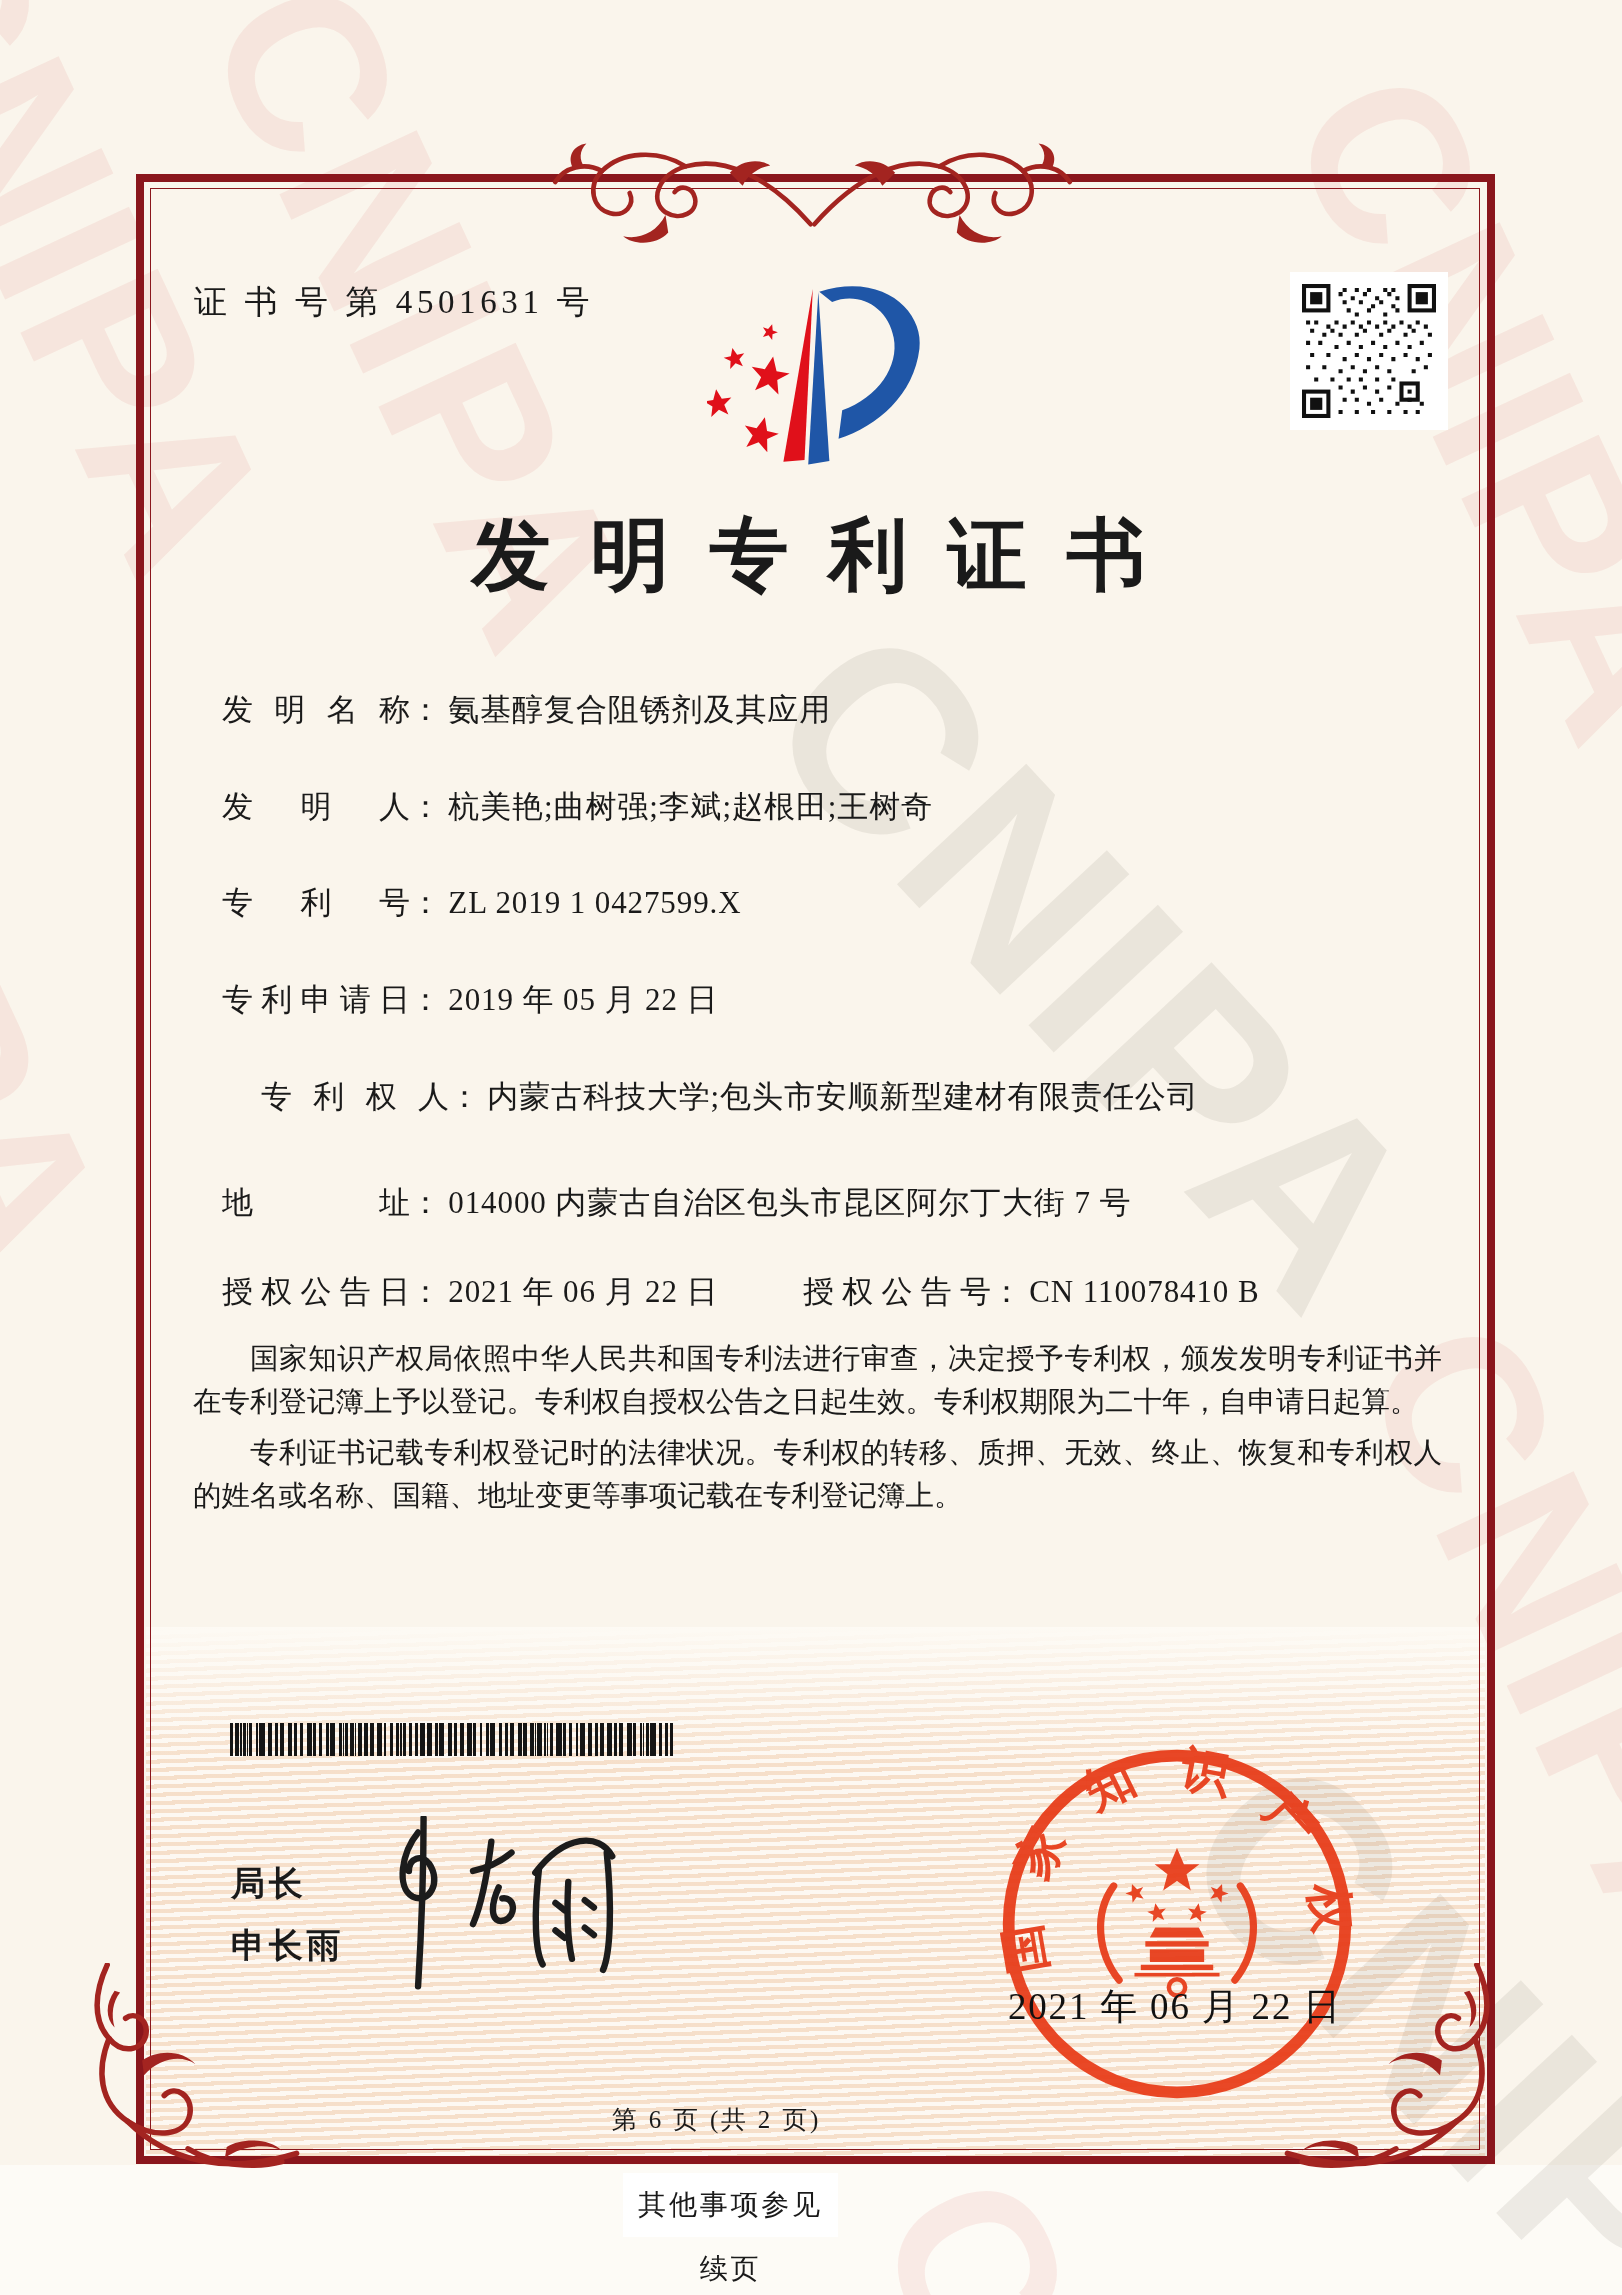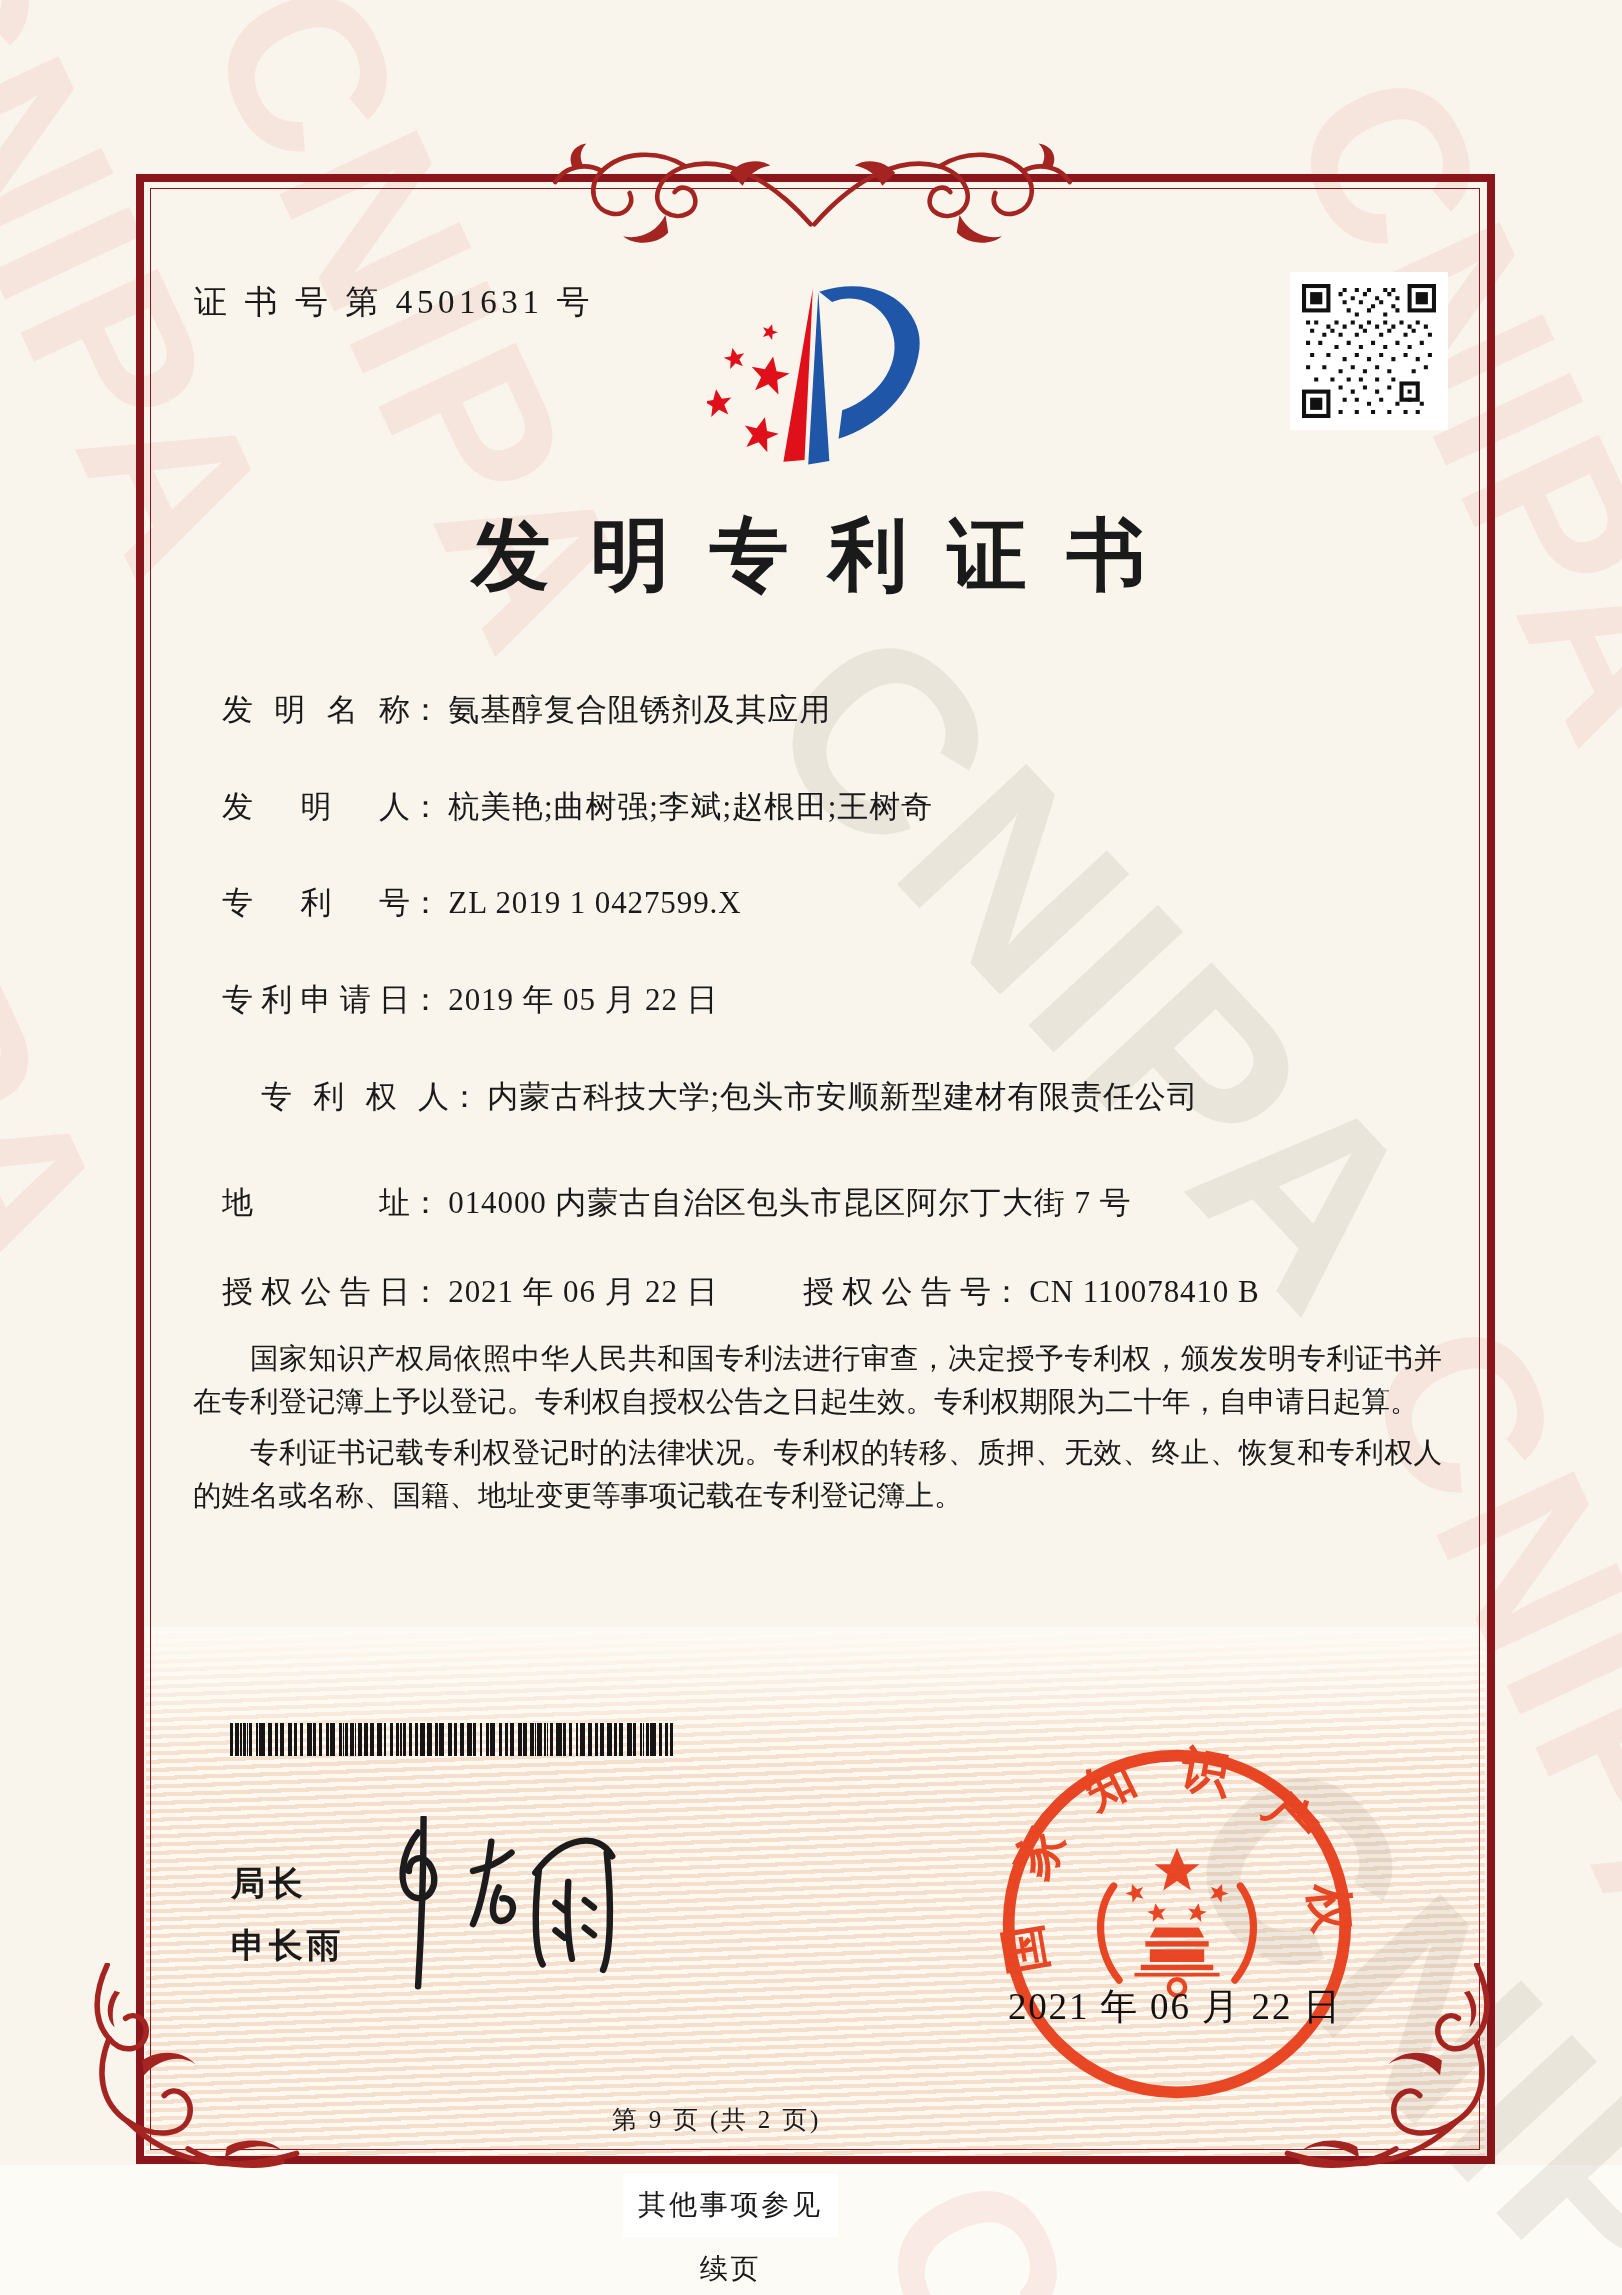--- a/index.html
+++ b/index.html
@@ -256,17 +256,17 @@
         <circle cx="0" cy="70" r="9" fill="none" stroke="#e73a17" stroke-width="5"></circle>
       </g>
       <g fill="none" stroke="#e73a17" stroke-width="8" stroke-linecap="round">
         <path d="M-64,62 C-88,32 -92,-12 -70,-42"></path>
         <path d="M64,62 C88,32 92,-12 70,-42"></path>
       </g>
     </g>
   </svg>
   <div class="seal-date">2021 年 06 月 22 日</div>
 
-  <div class="page-info">第 9 页 (共 2 页)</div>
+  <div class="page-info">第 6 页 (共 2 页)</div>
   <div class="note-box">其他事项参见续页</div>
 
 </div>
 
 
 </body></html>

